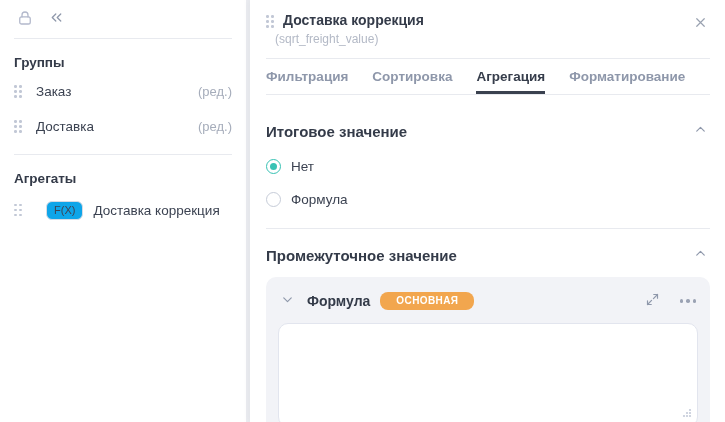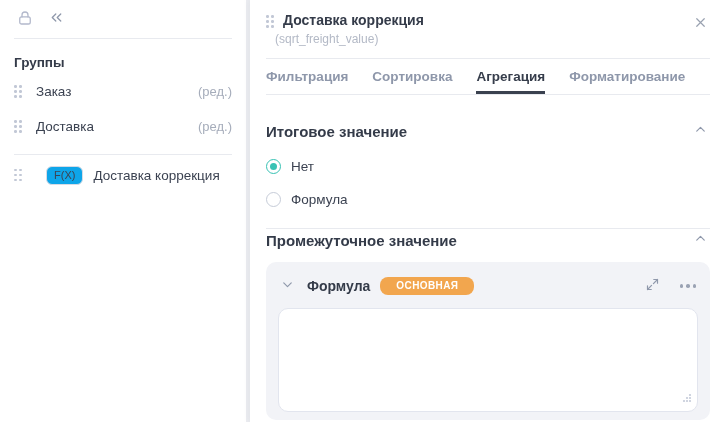--- a/index.html
+++ b/index.html
@@ -40,21 +40,21 @@
   .close-btn { margin-left:auto; margin-top:1px; }
   .panel-header-divider { margin-top:12px; }
 
   .tabs { display:flex; gap:24px; padding-top:10px; border-bottom:1px solid #e8eaef; }
   .tab { font-size:13.5px; font-weight:700; color:#8e97aa; padding-bottom:10px; cursor:pointer; background:none; border:none; font-family:inherit; }
   .tab.active { color:#363d4b; box-shadow:inset 0 -3px 0 #3a414f; }
 
   .section-heading { display:flex; align-items:center; }
   .section-heading .h-label { font-size:15px; font-weight:700; color:#343b49; flex:1; }
   .sec-1 { margin-top:25px; }
-  .sec-2 { }
+  .sec-2 { margin-top:15px; }
 
   .radio-group { margin-top:16px; }
   .radio-row { display:flex; align-items:center; height:16px; cursor:pointer; }
   .radio-row + .radio-row { margin-top:17px; }
   .radio-circle { width:15px; height:15px; border-radius:50%; border:1.5px solid #c6ccd8; background:#fff; flex:none; position:relative; }
   .radio-row.selected .radio-circle { border-color:#38c2b4; }
   .radio-row.selected .radio-circle::after { content:""; position:absolute; left:50%; top:50%; width:7px; height:7px; margin:-3.5px 0 0 -3.5px; border-radius:50%; background:#38c2b4; }
   .radio-label { font-size:13.5px; color:#3b4251; margin-left:10px; }
 
   .divider-mid { margin-top:21px; }
@@ -123,20 +123,21 @@
           <i></i>
           <i></i>
           <i></i>
         </span>
       <span class="side-item-label">Доставка</span>
       <span class="side-item-edit">(ред.)</span>
     </div>
 
     <div class="divider divider-2"></div>
 
+    <div class="side-section-title">Агрегаты</div>
 
     <div class="side-item agg-item">
       <span class="drag-dots">
           <i></i>
           <i></i>
           <i></i>
           <i></i>
           <i></i>
           <i></i>
         </span>

